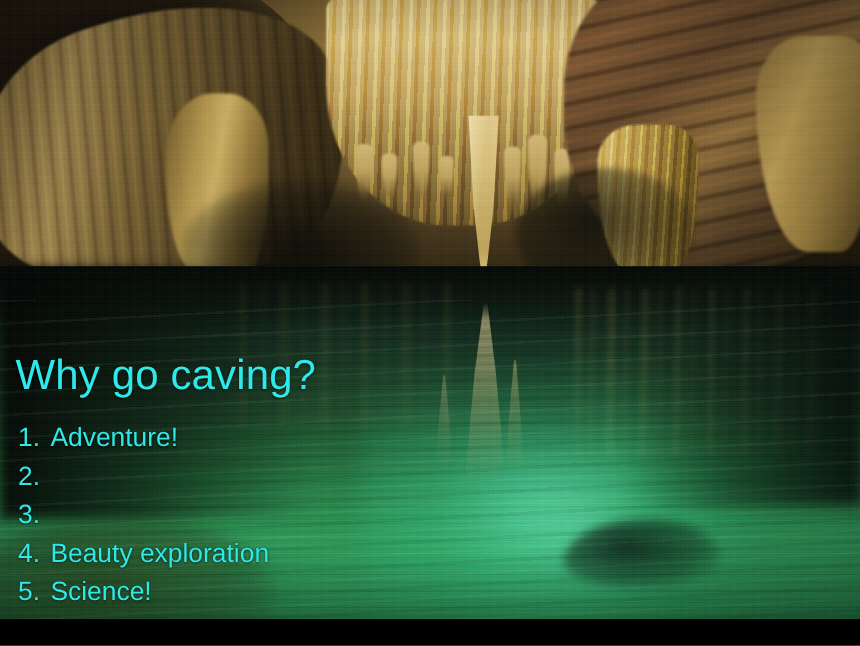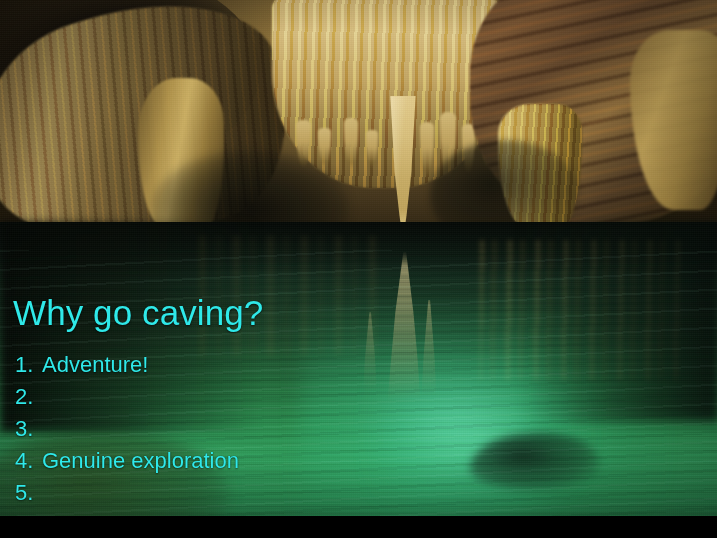--- a/index.html
+++ b/index.html
@@ -429,21 +429,22 @@
         <span class="bullet-text">Adventure!</span>
       </li>
       <li class="bullet-item">
         <span class="bullet-num">2.</span>
       </li>
       <li class="bullet-item">
         <span class="bullet-num">3.</span>
       </li>
       <li class="bullet-item">
         <span class="bullet-num">4.</span>
-        <span class="bullet-text">Genuine exploration</span>
+        <span class="bullet-text">Beauty exploration</span>
       </li>
       <li class="bullet-item">
         <span class="bullet-num">5.</span>
+        <span class="bullet-text">Science!</span>
       </li>
     </ol>
 
   </div>
 </div>
 
 </body></html>

